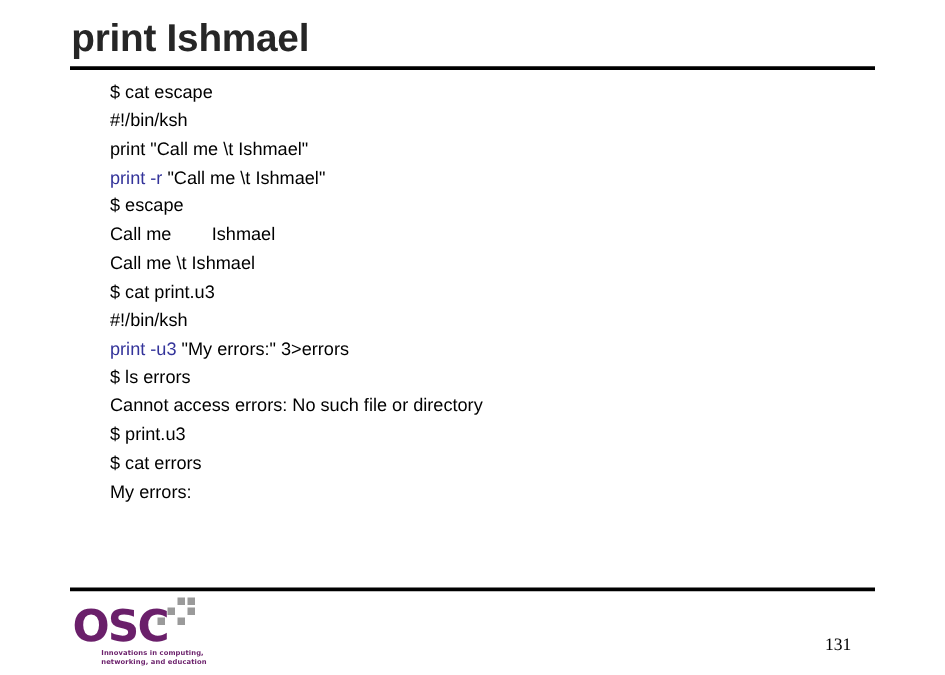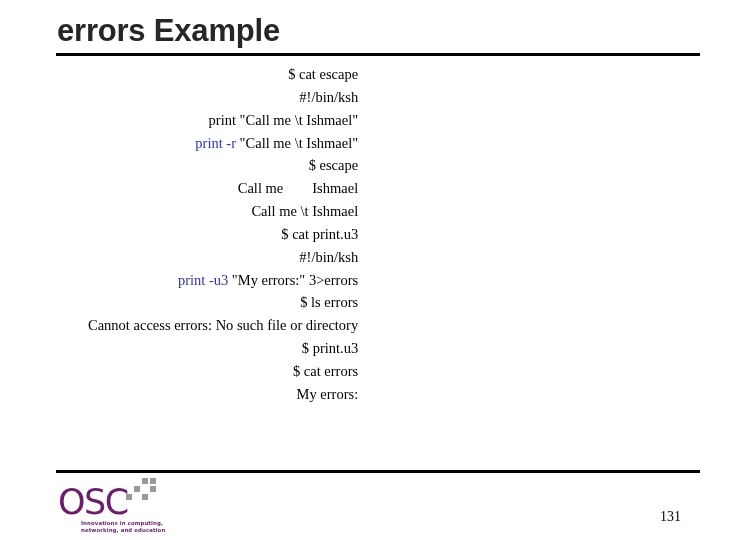--- a/index.html
+++ b/index.html
@@ -38,26 +38,25 @@
     background: #000000;
   }
   #rule-top    { top: 53px; }
   #rule-bottom { top: 470px; }
 
   
   #code-block {
     position: absolute;
     left: 88px;
     top: 63px;
-    font-family: Liberation Serif, serif;
+    font-family: Liberation Sans, sans-serif;
     font-size: 14.5px;
     line-height: 22.85px;
     color: #000000;
     white-space: pre;
-    text-align: right;
   }
   #code-block .code-line {
     white-space: pre;
     height: 22.85px;
   }
   #code-block .kw {
     color: #33339a;
     margin-top: 28px;
   }
 
@@ -68,21 +67,21 @@
     top: 478px;
     width: 120px;
     height: 56px;
   }
   #osc-wordmark {
     position: absolute;
     left: 0px;
     top: 5px;
     font-family: "DejaVu Sans", sans-serif;
     font-size: 35px;
-    font-weight: normal;
+    font-weight: bold;
     color: #6a1f6a;
     letter-spacing: -1.5px;
     line-height: 38px;
   }
   #osc-checker {
     position: absolute;
     left: 68px;
     top: 0px;
     width: 30px;
     height: 24px;
@@ -120,21 +119,21 @@
     top: 509px;
     font-family: Liberation Serif, serif;
     font-size: 14px;
     color: #000000;
     white-space: nowrap;
   }
 </style>
 </head>
 <body>
 
-<div id="slide-title">errors Example</div>
+<div id="slide-title">print Ishmael</div>
 
 <div class="hrule" id="rule-top"></div>
 
 <div id="code-block"><div class="code-line"><span>$ cat escape</span></div><div class="code-line"><span>#!/bin/ksh</span></div><div class="code-line"><span>print "Call me \t Ishmael"</span></div><div class="code-line"><span class="kw">print -r</span><span> "Call me \t Ishmael"</span></div><div class="code-line"><span>$ escape</span></div><div class="code-line"><span>Call me        Ishmael</span></div><div class="code-line"><span>Call me \t Ishmael</span></div><div class="code-line"><span>$ cat print.u3</span></div><div class="code-line"><span>#!/bin/ksh</span></div><div class="code-line"><span class="kw">print -u3</span><span> "My errors:" 3&gt;errors</span></div><div class="code-line"><span>$ ls errors</span></div><div class="code-line"><span>Cannot access errors: No such file or directory</span></div><div class="code-line"><span>$ print.u3</span></div><div class="code-line"><span>$ cat errors</span></div><div class="code-line"><span>My errors:</span></div></div>
 
 <div class="hrule" id="rule-bottom"></div>
 
 <div id="osc-logo">
   <div id="osc-wordmark">OSC</div>
   <div id="osc-checker">

